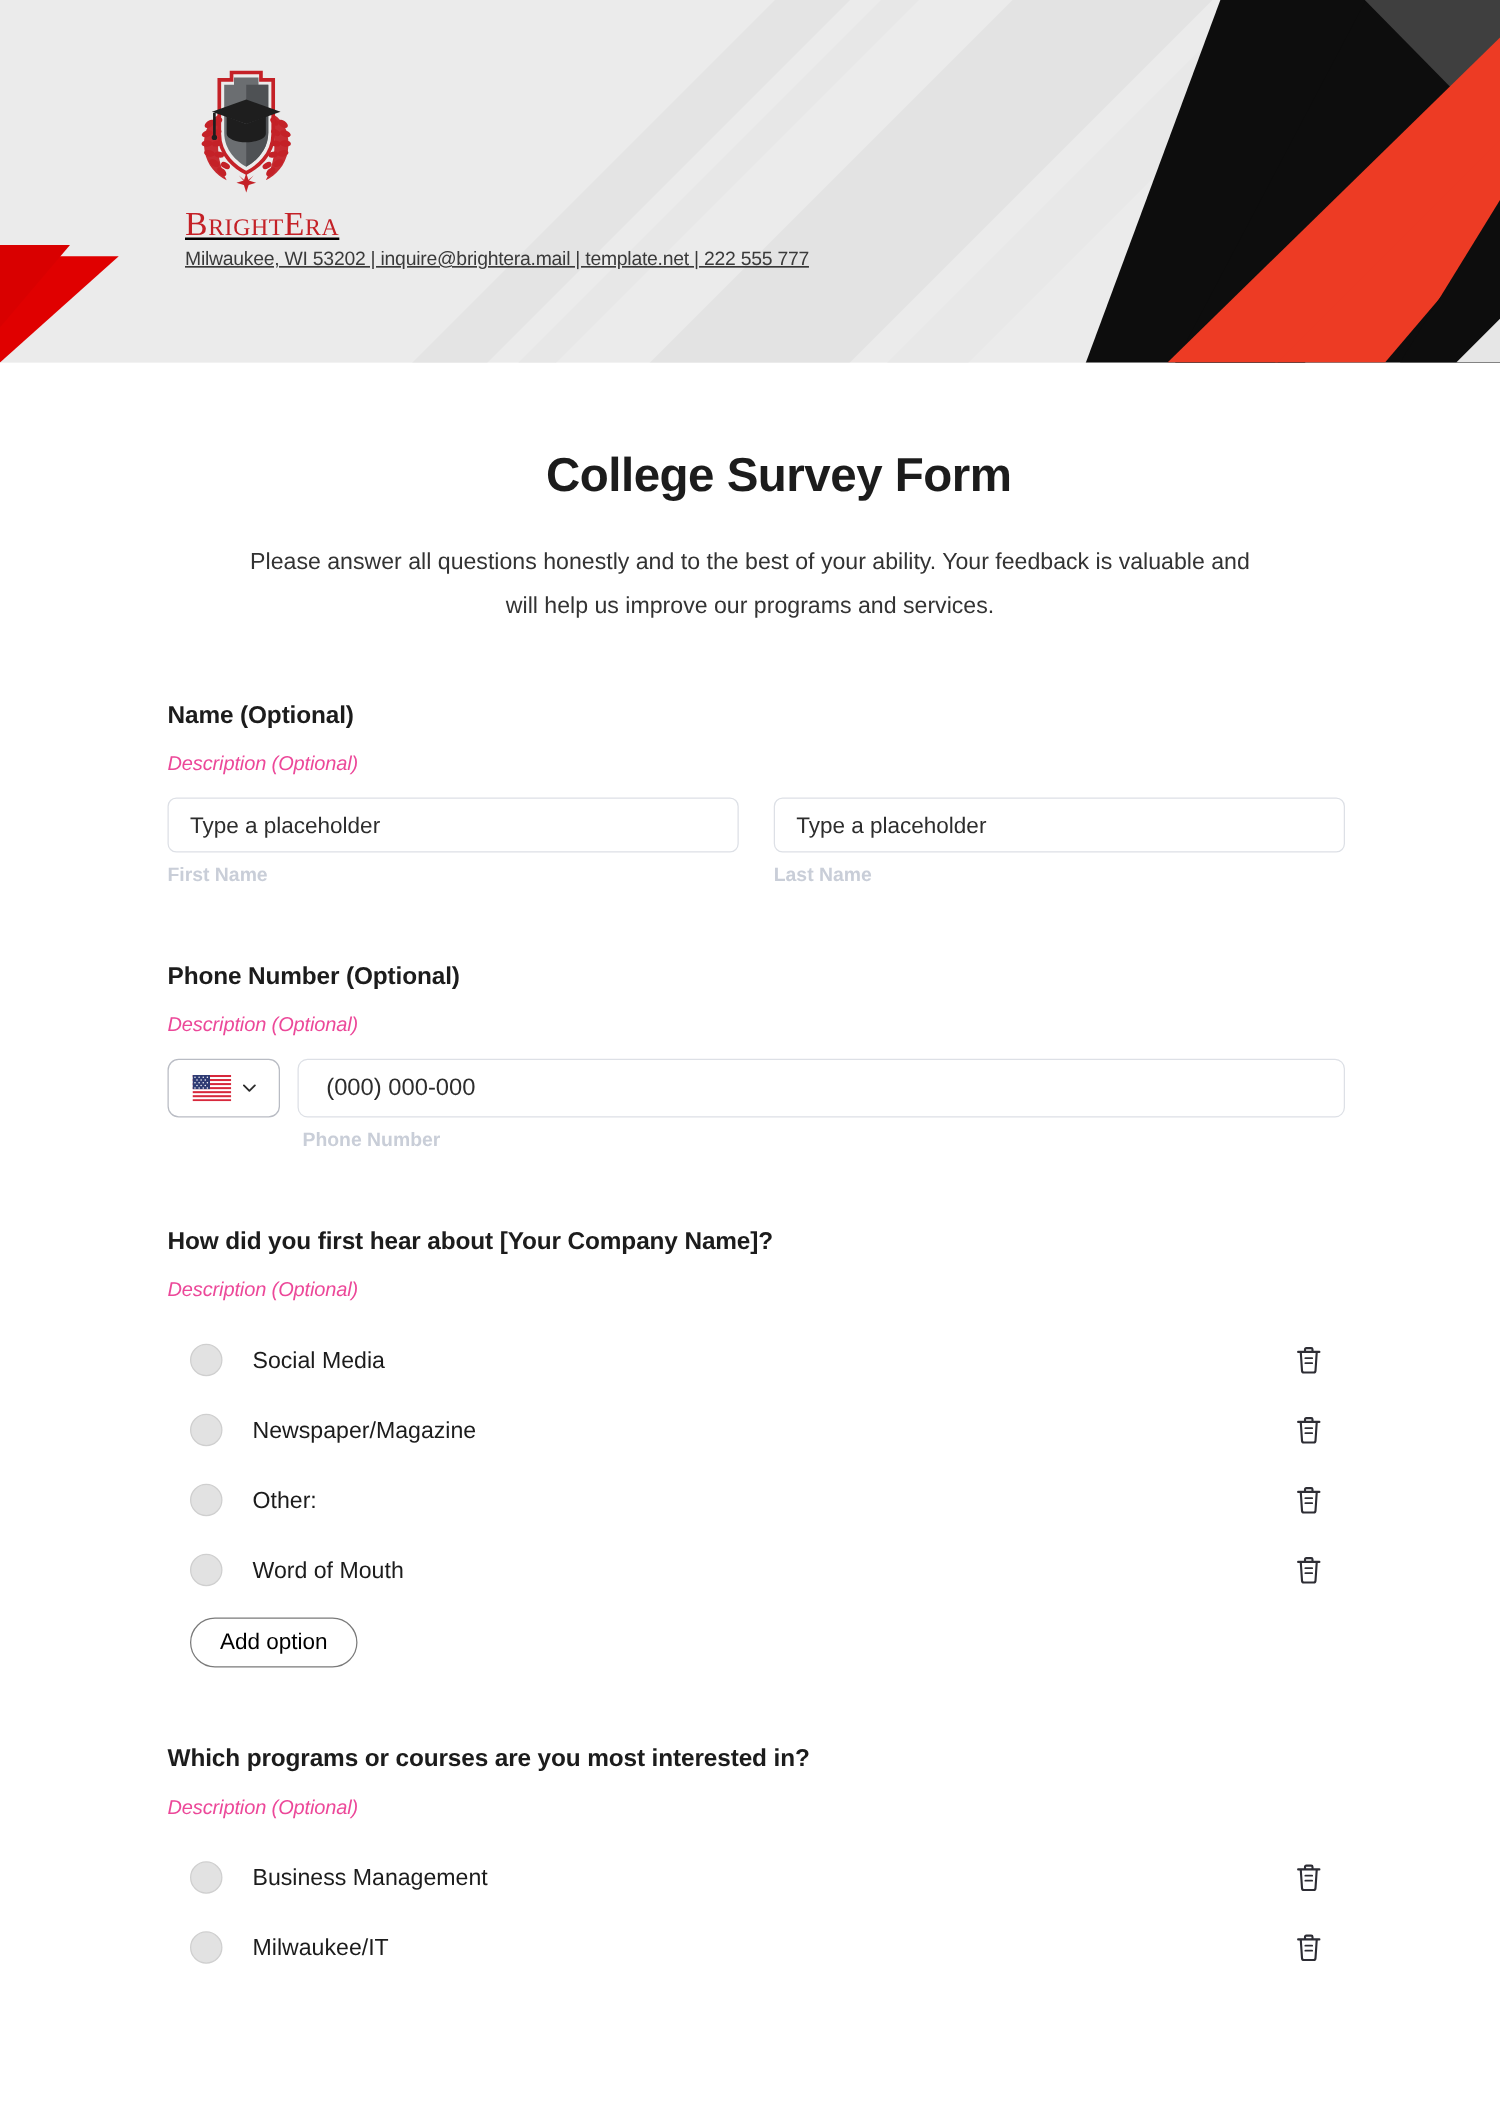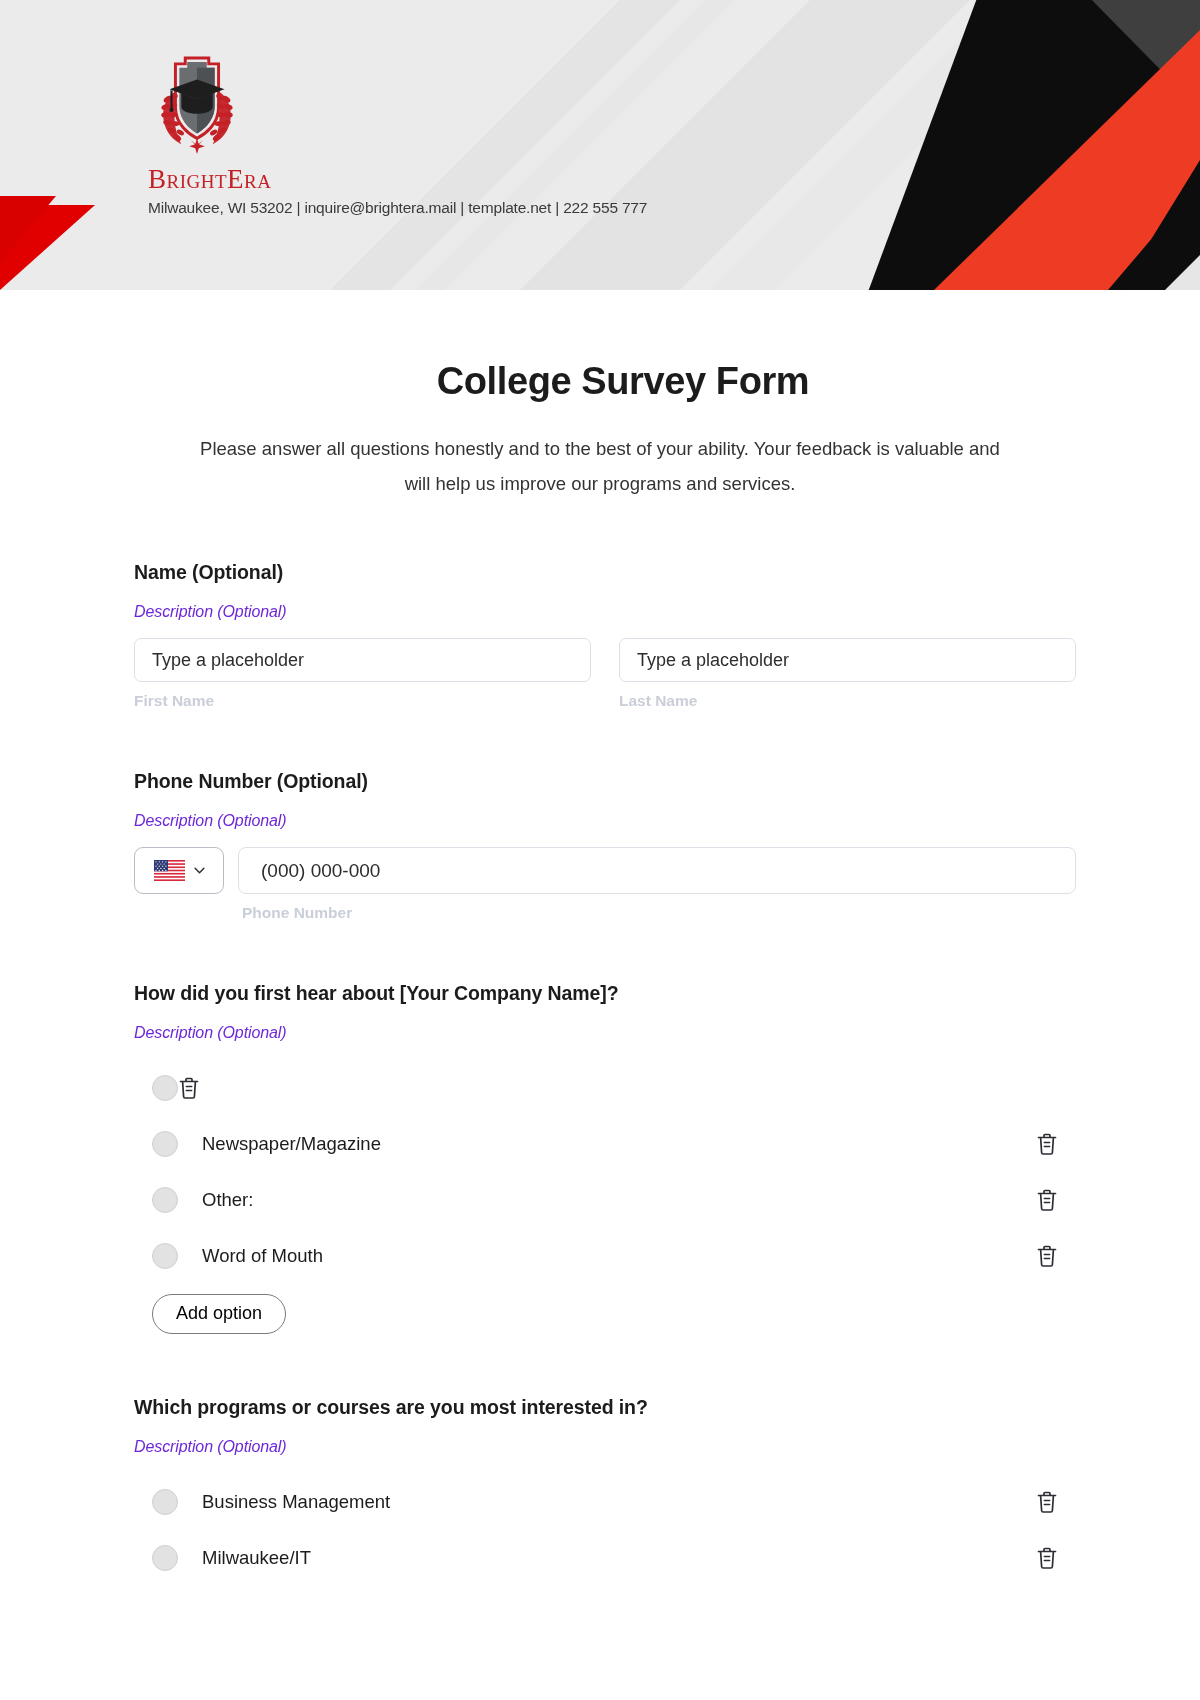--- a/index.html
+++ b/index.html
@@ -28,20 +28,21 @@
     width: 1200px;
     height: 290px;
     display: block;
   }
 
   .brand {
     position: absolute;
     left: 148px;
     top: 52px;
     z-index: 5;
+    text-decoration: underline;
   }
 
   .logo-mark { width: 98px; height: 108px; display: block; margin-left: 0px; }
 
   .brand-name {
     font-family: "Liberation Serif", serif;
     font-size: 27px;
     letter-spacing: 0.5px;
     color: #c42127;
     margin-top: 6px;
@@ -97,21 +98,21 @@
   .q-label {
     font-size: 19.5px;
     font-weight: bold;
     color: #1c1c1c;
     letter-spacing: -0.1px;
   }
 
   .q-desc {
     font-size: 16px;
     font-style: italic;
-    color: #6d28d9;
+    color: #ec4899;
     margin-top: 19px;
     letter-spacing: -0.1px;
   }
 
   
   .name-row {
     display: flex;
     gap: 28px;
     margin-top: 17px;
   }
@@ -387,20 +388,21 @@
       <div class="phone-sub">Phone Number</div>
     </div>
 
     <div class="field-block" style="margin-top:60px;">
       <div class="q-label">How did you first hear about [Your Company Name]?</div>
       <div class="q-desc">Description (Optional)</div>
       <div class="options">
 
         <div class="option-row">
           <span class="radio"></span>
+          <span class="option-text">Social Media</span>
           <svg class="trash" viewBox="0 0 22 24">
             <path d="M2.5 5.5 H19.5" stroke="#2d2d34" stroke-width="1.7" stroke-linecap="round"></path>
             <path d="M8 5.5 V3.5 a1 1 0 0 1 1-1 h4 a1 1 0 0 1 1 1 v2" fill="none" stroke="#2d2d34" stroke-width="1.7"></path>
             <path d="M4.6 5.5 L5.6 20.5 a1.6 1.6 0 0 0 1.6 1.5 h7.6 a1.6 1.6 0 0 0 1.6 -1.5 L17.4 5.5" fill="none" stroke="#2d2d34" stroke-width="1.7" stroke-linejoin="round"></path>
             <path d="M8.3 10.5 H13.7 M8.3 14.5 H13.7" stroke="#2d2d34" stroke-width="1.5" stroke-linecap="round"></path>
           </svg>
         </div>
 
         <div class="option-row">
           <span class="radio"></span>

